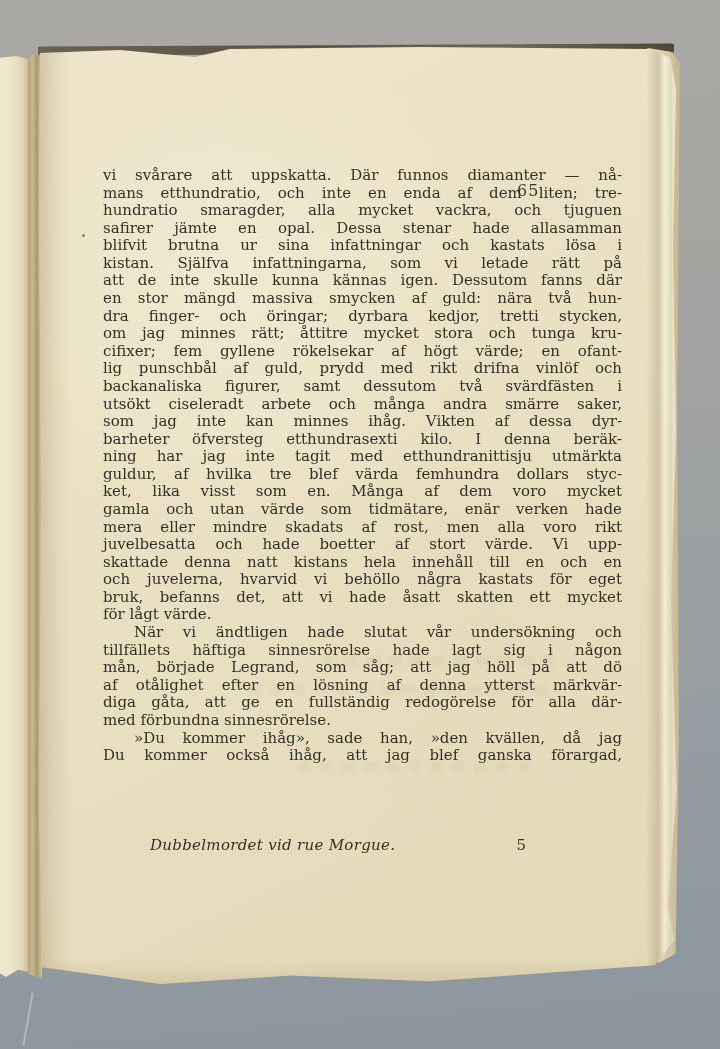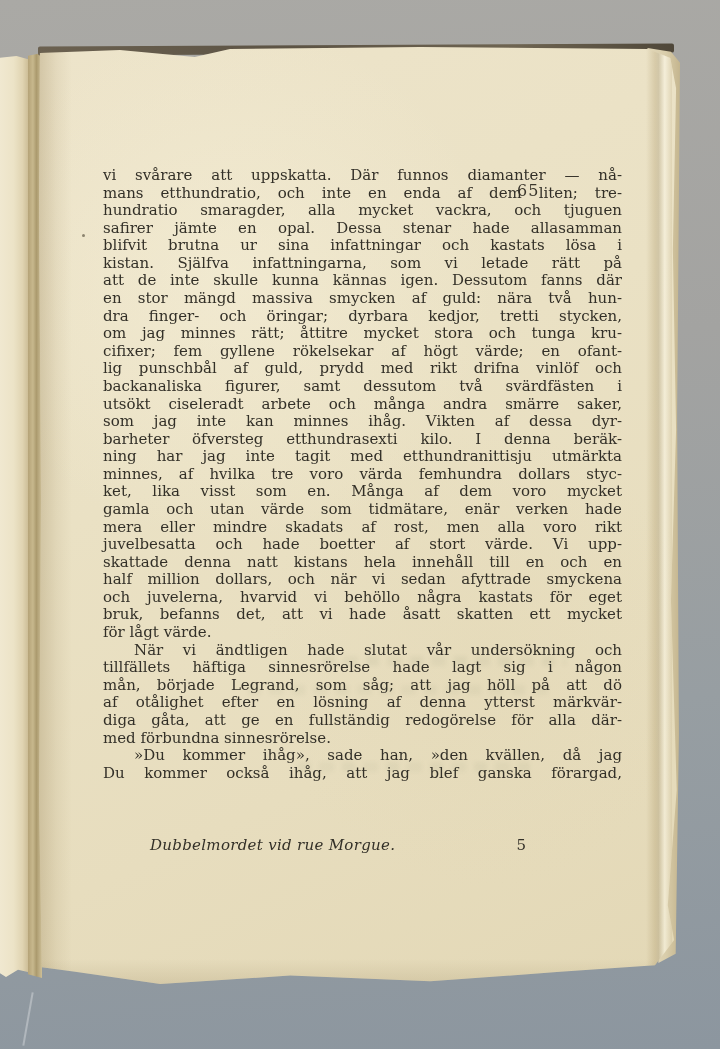--- a/index.html
+++ b/index.html
@@ -151,27 +151,26 @@
       <div class="line">en stor mängd massiva smycken af guld: nära två hun-</div>
       <div class="line">dra finger- och öringar; dyrbara kedjor, tretti stycken,</div>
       <div class="line">om jag minnes rätt; åttitre mycket stora och tunga kru-</div>
       <div class="line">cifixer; fem gyllene rökelsekar af högt värde; en ofant-</div>
       <div class="line">lig punschbål af guld, prydd med rikt drifna vinlöf och</div>
       <div class="line">backanaliska figurer, samt dessutom två svärdfästen i</div>
       <div class="line">utsökt ciseleradt arbete och många andra smärre saker,</div>
       <div class="line">som jag inte kan minnes ihåg. Vikten af dessa dyr-</div>
       <div class="line">barheter öfversteg etthundrasexti kilo. I denna beräk-</div>
       <div class="line">ning har jag inte tagit med etthundranittisju utmärkta</div>
-      <div class="line">minnes, af hvilka tre voro värda femhundra dollars styc-</div>
+      <div class="line">guldur, af hvilka tre blef värda femhundra dollars styc-</div>
       <div class="line">ket, lika visst som en. Många af dem voro mycket</div>
       <div class="line">gamla och utan värde som tidmätare, enär verken hade</div>
       <div class="line">mera eller mindre skadats af rost, men alla voro rikt</div>
       <div class="line">juvelbesatta och hade boetter af stort värde. Vi upp-</div>
       <div class="line">skattade denna natt kistans hela innehåll till en och en</div>
-      <div class="line">half million dollars, och när vi sedan afyttrade smyckena</div>
       <div class="line">och juvelerna, hvarvid vi behöllo några kastats för eget</div>
       <div class="line">bruk, befanns det, att vi hade åsatt skatten ett mycket</div>
       <div class="line end">för lågt värde.</div>
       <div class="line indent">När vi ändtligen hade slutat vår undersökning och</div>
       <div class="line">tillfällets häftiga sinnesrörelse hade lagt sig i någon</div>
       <div class="line">mån, började Legrand, som såg; att jag höll på att dö</div>
       <div class="line">af otålighet efter en lösning af denna ytterst märkvär-</div>
       <div class="line">diga gåta, att ge en fullständig redogörelse för alla där-</div>
       <div class="line end">med förbundna sinnesrörelse.</div>
       <div class="line indent">»Du kommer ihåg», sade han, »den kvällen, då jag</div>

